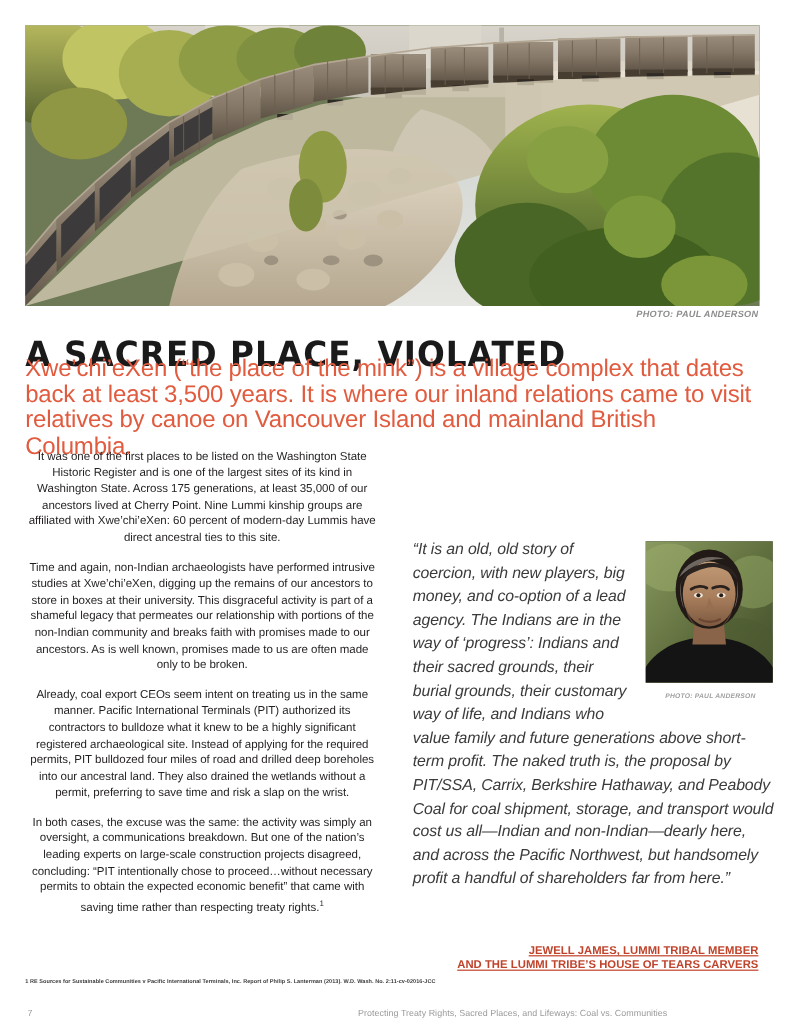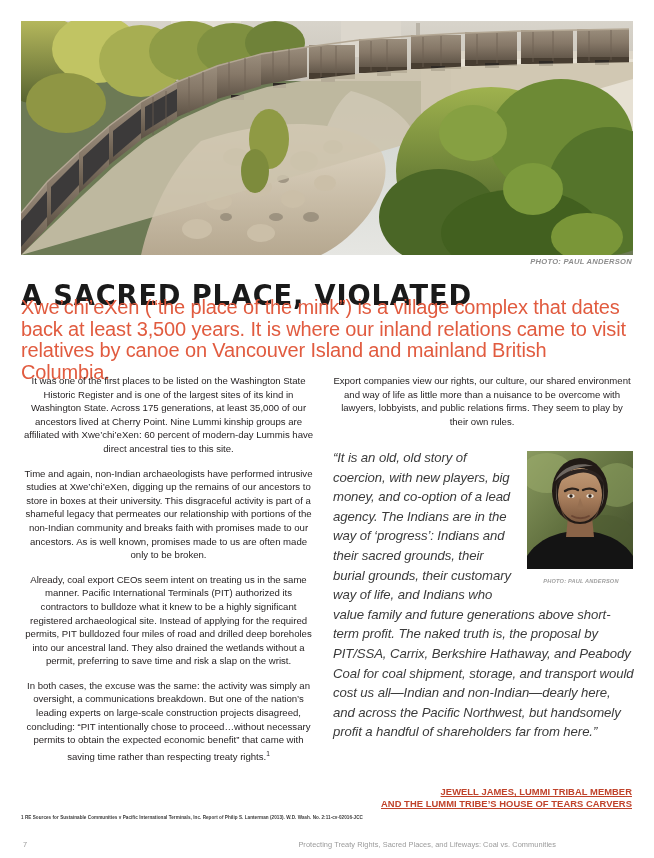--- a/index.html
+++ b/index.html
@@ -92,21 +92,21 @@
   .col-left  { left: 22px;  width: 293px; }
   .col-right { left: 332px; width: 300px; }
 
   .col p { margin: 0 0 11px 0; text-align: center; }
   .col p:last-child { margin-bottom: 0; }
   .fn-ref { font-size: 6.6px; vertical-align: super; }
 
   
   .pullquote {
     position: absolute;
-    left: 333px;
+    left: 344px;
     top: 448px;
     width: 302px;
     font-size: 13.2px;
     line-height: 19.6px;
     font-style: italic;
     color: #3b3b3b;
     letter-spacing: -0.1px;
   }
   .pq-float {
     float: right;
@@ -363,23 +363,20 @@
 
   <div class="deck">Xwe’chi’eXen (“the place of the mink”) is a village complex that dates back at least 3,500 years. It is where our inland relations came to visit relatives by canoe on Vancouver Island and mainland British Columbia.</div>
 
   <div class="col col-left">
     <p>It was one of the first places to be listed on the Washington State Historic Register and is one of the largest sites of its kind in Washington State. Across 175 generations, at least 35,000 of our ancestors lived at Cherry Point. Nine Lummi kinship groups are affiliated with Xwe’chi’eXen: 60 percent of modern-day Lummis have direct ancestral ties to this site.</p>
     <p>Time and again, non-Indian archaeologists have performed intrusive studies at Xwe’chi’eXen, digging up the remains of our ancestors to store in boxes at their university. This disgraceful activity is part of a shameful legacy that permeates our relationship with portions of the non-Indian community and breaks faith with promises made to our ancestors. As is well known, promises made to us are often made only to be broken.</p>
     <p>Already, coal export CEOs seem intent on treating us in the same manner. Pacific International Terminals (PIT) authorized its contractors to bulldoze what it knew to be a highly significant registered archaeological site. Instead of applying for the required permits, PIT bulldozed four miles of road and drilled deep boreholes into our ancestral land. They also drained the wetlands without a permit, preferring to save time and risk a slap on the wrist.</p>
     <p><span>In both cases, the excuse was the same: the activity was simply an oversight, a communications breakdown. But one of the nation’s leading experts on large-scale construction projects disagreed, concluding: “PIT intentionally chose to proceed…without necessary permits to obtain the expected economic benefit” that came with saving time rather than respecting treaty rights.</span><sup class="fn-ref">1</sup></p>
   </div>
 
-  <div class="col col-right">
-    <p>Export companies view our rights, our culture, our shared environment and way of life as little more than a nuisance to be overcome with lawyers, lobbyists, and public relations firms. They seem to play by their own rules.</p>
-  </div>
 
   <div class="pullquote">
     <div class="pq-float">
       <span class="portrait">
         <svg class="portrait-svg" viewBox="0 0 106 118" preserveAspectRatio="none">
           <defs>
             <linearGradient id="bgP" x1="0" y1="0" x2="1" y2="1">
               <stop offset="0" stop-color="#8a9a60"></stop>
               <stop offset="0.5" stop-color="#61703f"></stop>
               <stop offset="1" stop-color="#3f4a2a"></stop>

